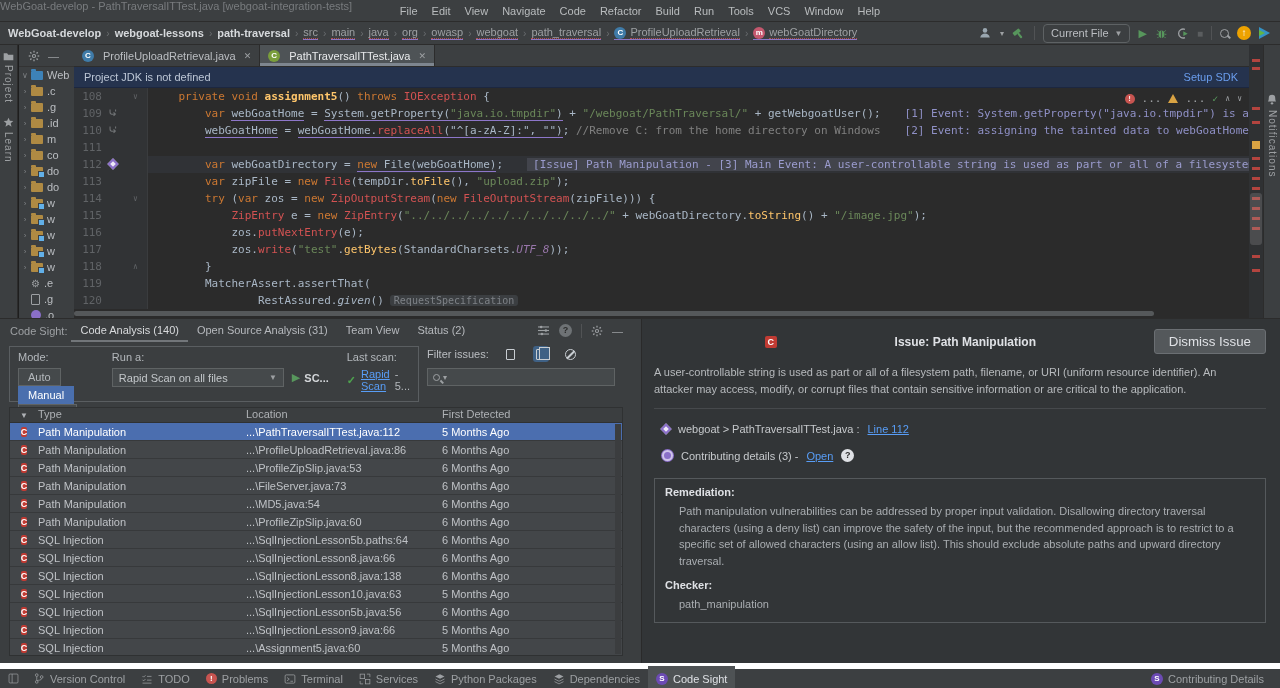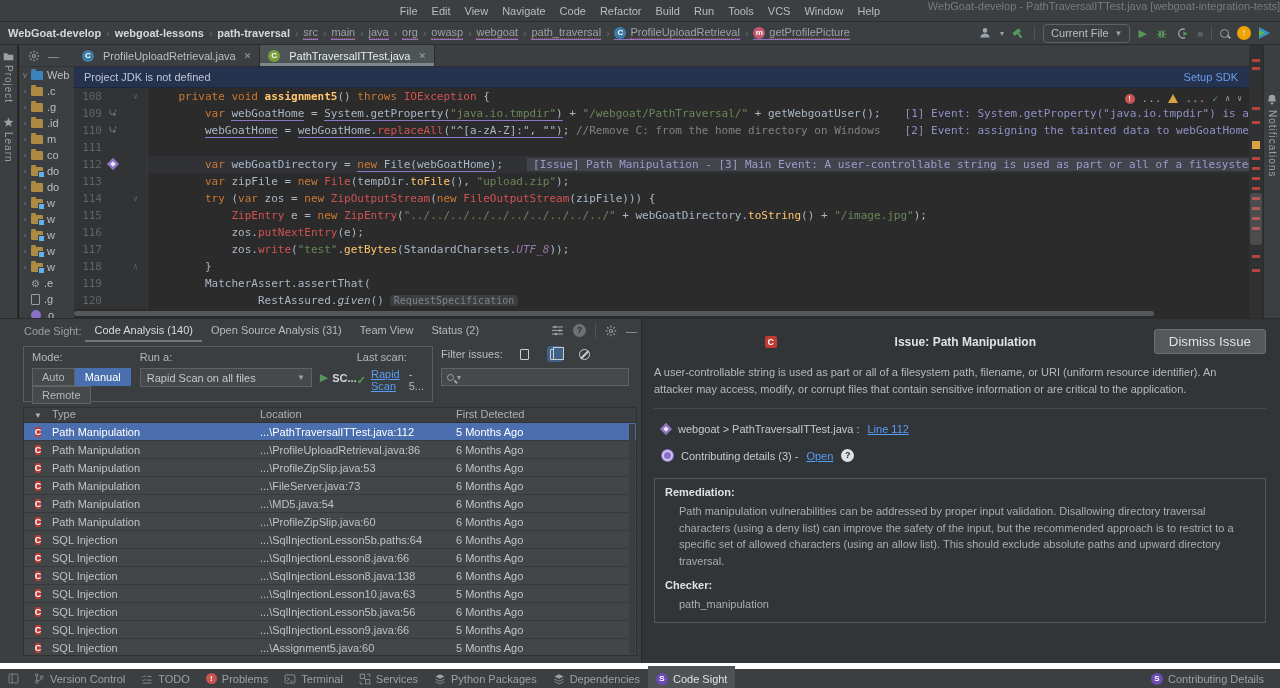--- a/index.html
+++ b/index.html
@@ -4,21 +4,21 @@
 <style>
   * { margin:0; padding:0; box-sizing:border-box; }
   html,body { width:1280px; height:688px; overflow:hidden; background:#1e1e1e; }
   body { font-family:"Liberation Sans", sans-serif; font-size:11px; color:#bbbec2; position:relative; }
   .row { display:flex; align-items:center; }
 
   
   #titlebar { position:absolute; left:0; top:0; width:1280px; height:22px; background:#3c3f41; border-bottom:1px solid #2c2c2c; display:flex; align-items:center;flex-direction:column; }
   .app-logo { width:13px; height:13px; border-radius:3px; margin:0 8px 0 6px; background:linear-gradient(135deg,#f97a12,#b345f1 45%,#067ff1); }
   .menu-item { padding:0 7px; color:#b9bcbe; height:22px; line-height:22px; }
-  #win-title { position:absolute; left:0; right:0; text-align:right; color:#787b7e; pointer-events:none; }
+  #win-title { position:absolute; left:0; right:8px; text-align:left; color:#787b7e; pointer-events:none; }
   .win-btns { margin-left:auto; display:flex; }
   .win-btn { width:30px; height:22px; text-align:center; line-height:20px; color:#9da0a3; font-size:12px; }
 
   
   #navbar { position:absolute; left:0; top:22px; width:1280px; height:23px; background:#3c3f41; border-bottom:1px solid #2c2c2c; display:flex; align-items:center; padding-left:8px; }
   .crumb { color:#9da0a3; display:flex; align-items:center; }
   .crumb.b { color:#d6d9dc; font-weight:bold; }
   .crumb.u .crumb-t { border-bottom:1px dotted #b05050; }
   .crumb-sep { color:#6a6d70; margin:0 5px; font-size:10px; }
   .cicon { display:inline-flex; width:12px; height:12px; border-radius:50%; font-size:8px; font-weight:bold; color:#fff; align-items:center; justify-content:center; margin-right:4px; }
@@ -86,26 +86,26 @@
   .insp-nav { color:#9da0a3; font-size:8px; }
   #hscroll { position:absolute; left:74px; top:310px; width:1174px; height:8px; }
   #hscroll .thumb { height:5px; margin-top:1px; width:92%; background:#55585a; border-radius:3px; }
   #err-stripe { position:absolute; right:17px; top:45px; width:14px; height:273px; background:#2f3133; }
   .mark { position:absolute; left:3px; width:8px; height:3px; background:#b3443f; }
   .mark.y { background:#d9a343; height:8px; }
   .stripe-thumb { position:absolute; left:1px; width:12px; height:52px; background:rgba(160,160,160,.25); border-radius:3px; }
 
   
   #bottom { position:absolute; left:0; top:318px; width:1280px; height:345px; background:#3b3e40; border-top:1px solid #2c2c2c; }
-  #cs-left { position:absolute; left:14px; top:0; width:633px; height:309px; }
+  #cs-left { position:absolute; left:0; top:0; width:633px; height:309px; }
   #cs-tabs { height:23px; display:flex; align-items:center; gap:4px; padding-left:10px; color:#b6b9bd; }
   .cs-tab { padding:0 9px; height:23px; line-height:23px; }
   .cs-tab.active { box-shadow:inset 0 -2px 0 #72767a; color:#d8dadc; }
   #cs-tab-tools { margin-left:auto; display:flex; align-items:center; gap:9px; padding-right:10px; }
-  #cs-controls { position:absolute; left:9px; top:27px; width:410px; height:56px; border:1px solid #5a5e61; display:flex; padding:4px 8px; }
+  #cs-controls { position:absolute; left:9px; top:27px; width:410px; height:56px; border:1px solid #5a5e61; display:flex; padding:4px 8px; gap:18px; }
   .ctl-label { color:#b4b8bc; margin-bottom:5px; }
   .seg-btn { display:inline-block; border:1px solid #5f6364; background:#45494b; color:#b4b8bc; padding:2px 9px; }
   .seg-btn.sel { background:#4a6fae; color:#fff; border-color:#4a6fae; }
   .dd { border:1px solid #5f6364; background:#45494b; color:#c3c7ca; height:19px; width:172px; display:flex; align-items:center; padding:0 6px; }
   .dd .caret-down { margin-left:auto; }
   .link { color:#589df6; text-decoration:underline; }
   .okmark { color:#4ea24e; font-weight:bold; }
   #filter-box { position:absolute; left:427px; top:27px; width:196px; height:56px; }
   .ficon { width:16px; height:16px; display:inline-flex; align-items:center; justify-content:center; border-radius:3px; }
   .ficon.sel { background:#3f6185; }
@@ -207,21 +207,21 @@
         <span class="crumb-t">path_traversal</span>
       </span>
       <span class="crumb-sep">›</span>
       <span class="crumb u">
         <span class="cicon class-icon">C</span>
         <span class="crumb-t">ProfileUploadRetrieval</span>
       </span>
       <span class="crumb-sep">›</span>
       <span class="crumb u">
         <span class="cicon method-icon">m</span>
-        <span class="crumb-t">getProfilePicture</span>
+        <span class="crumb-t">webGoatDirectory</span>
       </span>
     </span>
   <span id="nav-tools">
     <svg width="14" height="14" viewBox="0 0 16 16">
         <circle cx="8" cy="5" r="2.6" fill="#9aa7b0"></circle>
         <path d="M2.5 13c.8-3 3-4.3 5.5-4.3s4.7 1.3 5.5 4.3z" fill="#9aa7b0"></path>
       </svg>
     <span class="caret-down">▾</span>
     <svg width="14" height="14" viewBox="0 0 16 16">
         <g transform="rotate(-38 8 8)">

